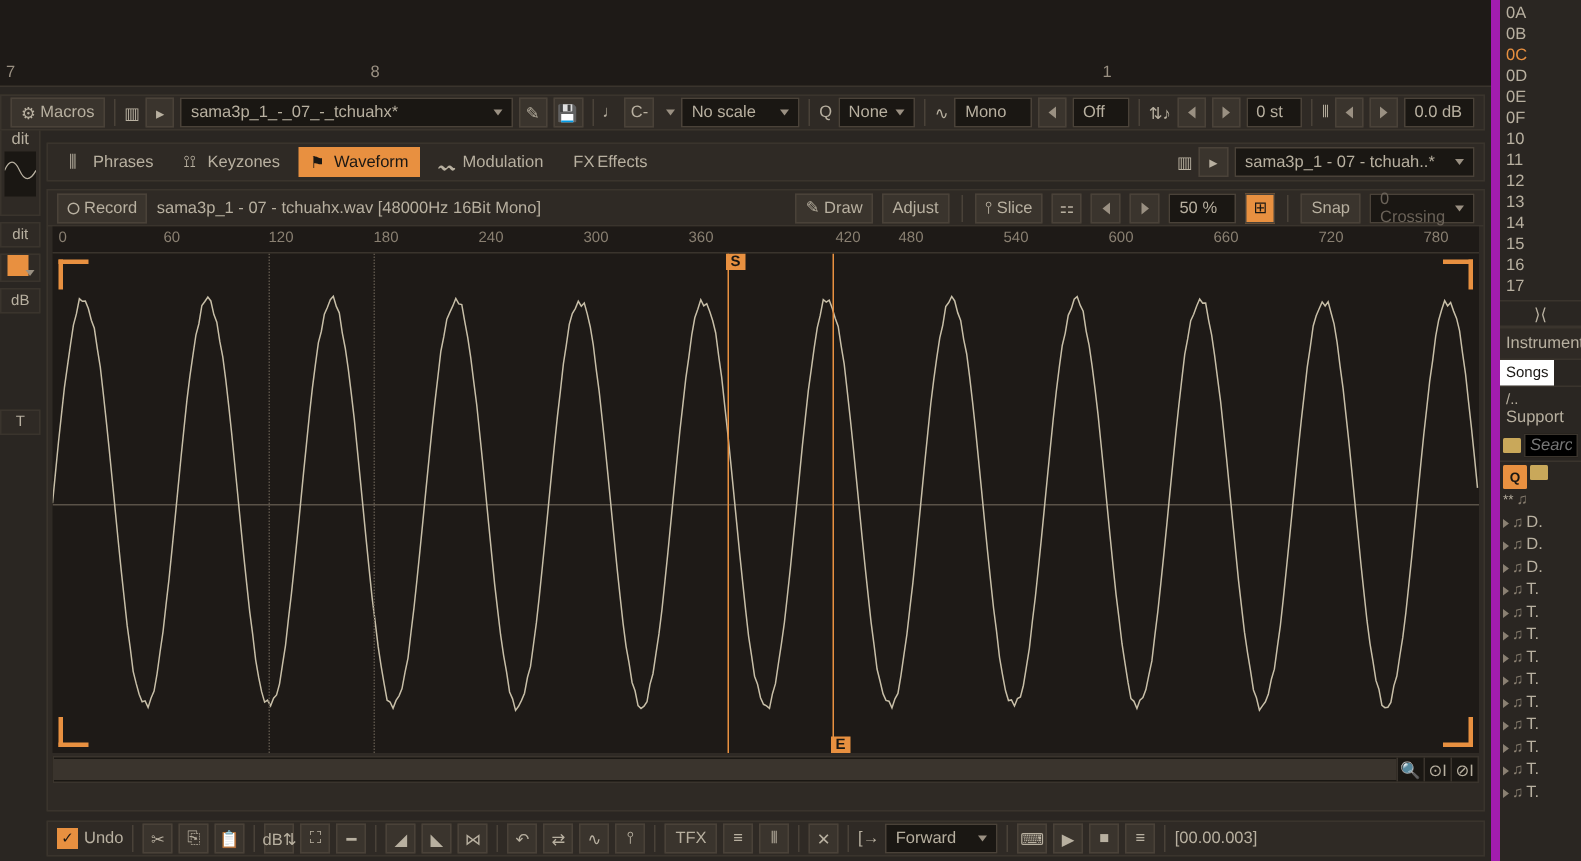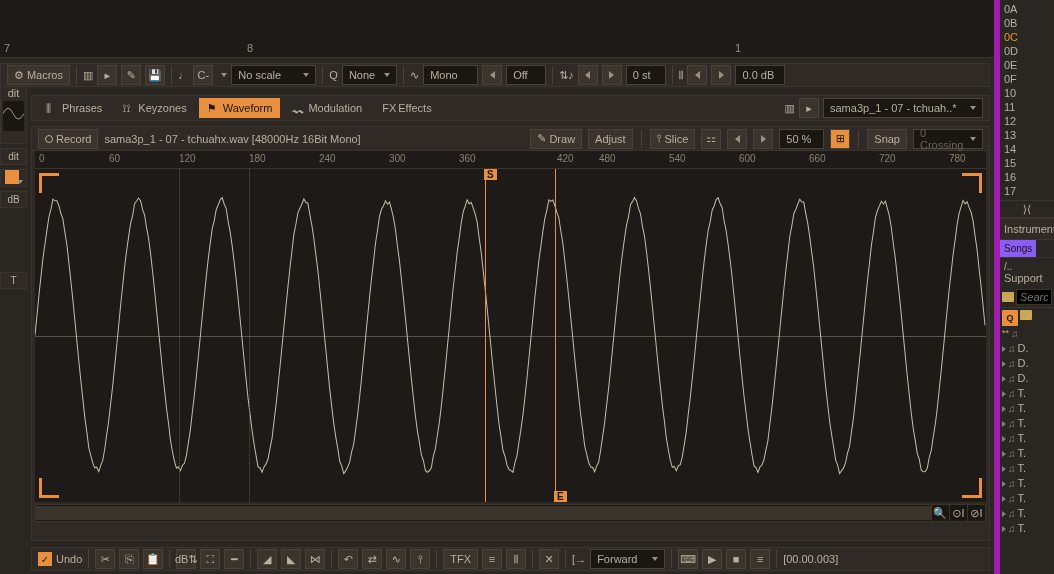--- a/index.html
+++ b/index.html
@@ -63,21 +63,21 @@
 .toolbar2 { position:absolute; left:31px; right:64px; bottom:3px; height:24px; background:#2f2a25; border:1px solid #3a342d; padding:0 6px; }
 .chk { width:14px; height:14px; background:#e89040; color:#1a1713; display:inline-flex; align-items:center; justify-content:center; font-size:10px; }
 
 
 .rpanel { position:absolute; right:0; top:0; bottom:0; width:60px; background:#2a2622; border-left:6px solid #a21caf; }
 .rlist { padding:2px 4px; font-size:10px; line-height:14px; color:#8a8072; }
 .rlist .sel { color:#e89040; }
 .rtitle { padding:4px; background:#2f2a25; border-top:1px solid #3a342d; border-bottom:1px solid #3a342d; }
 .rtabs { display:flex; border-bottom:1px solid #3a342d; }
 .rtab { padding:3px 4px; font-size:10px; }
-.rtab.active { background:#8b5cf6; color:#1a1713; }
+.rtab.active { background:#ffffff; color:#1a1713; }
 .search-row { display:flex; align-items:center; gap:2px; padding:2px; border-bottom:1px solid #3a342d; }
 .folder-icn { width:12px;height:10px;background:#c9a85a;display:inline-block;border-radius:1px; }
 .tree { padding:2px; font-size:10px; line-height:15px; overflow:hidden; }
 .tree .item { display:flex; align-items:center; gap:2px; white-space:nowrap; }
 .tree .tri { width:0;height:0;border-top:3px solid transparent;border-bottom:3px solid transparent;border-left:4px solid #8a8072; }
 .note-icn { font-size:10px; color:#8a8072; }
 .qbtn { width:16px;height:16px;background:#e89040;color:#1a1713;display:inline-flex;align-items:center;justify-content:center;font-size:9px;font-weight:bold;border-radius:1px; }
 
 
 .lstrip { position:absolute; left:0; top:63px; bottom:3px; width:27px; background:#2a2622; }
@@ -119,20 +119,24 @@
 </div>
 
 <div class="toolbar1 row">
   <div class="btn">
     <span>⚙</span>
     <span>Macros</span>
   </div>
   <div class="sep"></div>
   <span>▥</span>
   <span class="btn small">▸</span>
+  <div class="dd" style="width:240px">
+    <span>sama3p_1_-_07_-_tchuahx*</span>
+      <span class="caret"></span>
+  </div>
   <span class="btn small">✎</span>
   <span class="btn small">💾</span>
   <div class="sep"></div>
   <span>♩</span>
   <span class="btn small">C-</span>
   <span class="caret"></span>
   <div class="dd" style="width:85px">
     <span>No scale</span>
       <span class="caret"></span>
   </div>

